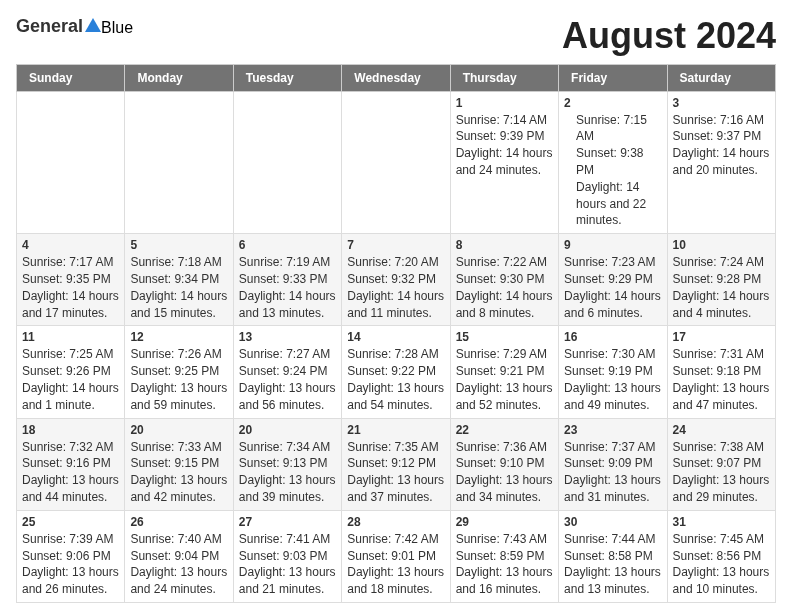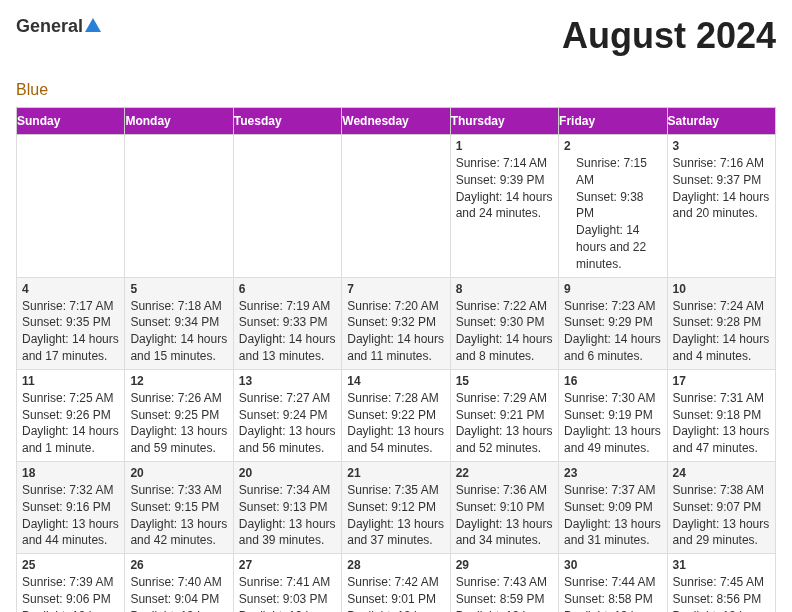--- a/index.html
+++ b/index.html
@@ -11,33 +11,32 @@
       padding: 16px;
     }
     .header {
       display: flex;
       align-items: flex-start;
       justify-content: space-between;
       margin-bottom: 6px;
     }
     .logo {
       display: flex;
-      flex-direction: column;
-      align-items: flex-start;
-      gap: 44px;
+      flex-direction: row;
+      align-items: flex-end;
     }
     .logo-text {
       display: flex;
       align-items: center;
       font-size: 18px;
       font-weight: bold;
       color: #333;
     }
     .logo-general { color: #333; }
-    .logo-blue { color: #a16207; }
+    .logo-blue { color: #000000; }
     .logo-triangle {
       width: 0;
       height: 0;
       border-left: 8px solid transparent;
       border-right: 8px solid transparent;
       border-bottom: 14px solid #2980d9;
       margin-left: 2px;
       margin-top: -4px;
       display: inline-block;
     }
@@ -54,25 +53,25 @@
       font-size: 14px;
       color: #444;
       margin-top: 2px;
     }
     .calendar {
       width: 100%;
       border-collapse: collapse;
       margin-top: 8px;
     }
     .calendar th {
-      background-color: #a21caf;
+      background-color: #737373;
       color: #fff;
       font-size: 12px;
       font-weight: bold;
-      padding: 6px 0;
+      padding: 6px 12px;
       text-align: left;
       border: 1px solid #ccc;
     }
     .calendar td {
       border: 1px solid #ddd;
       vertical-align: top;
       padding: 4px 5px;
       font-size: 10.5px;
       color: #333;
       width: 108px;

